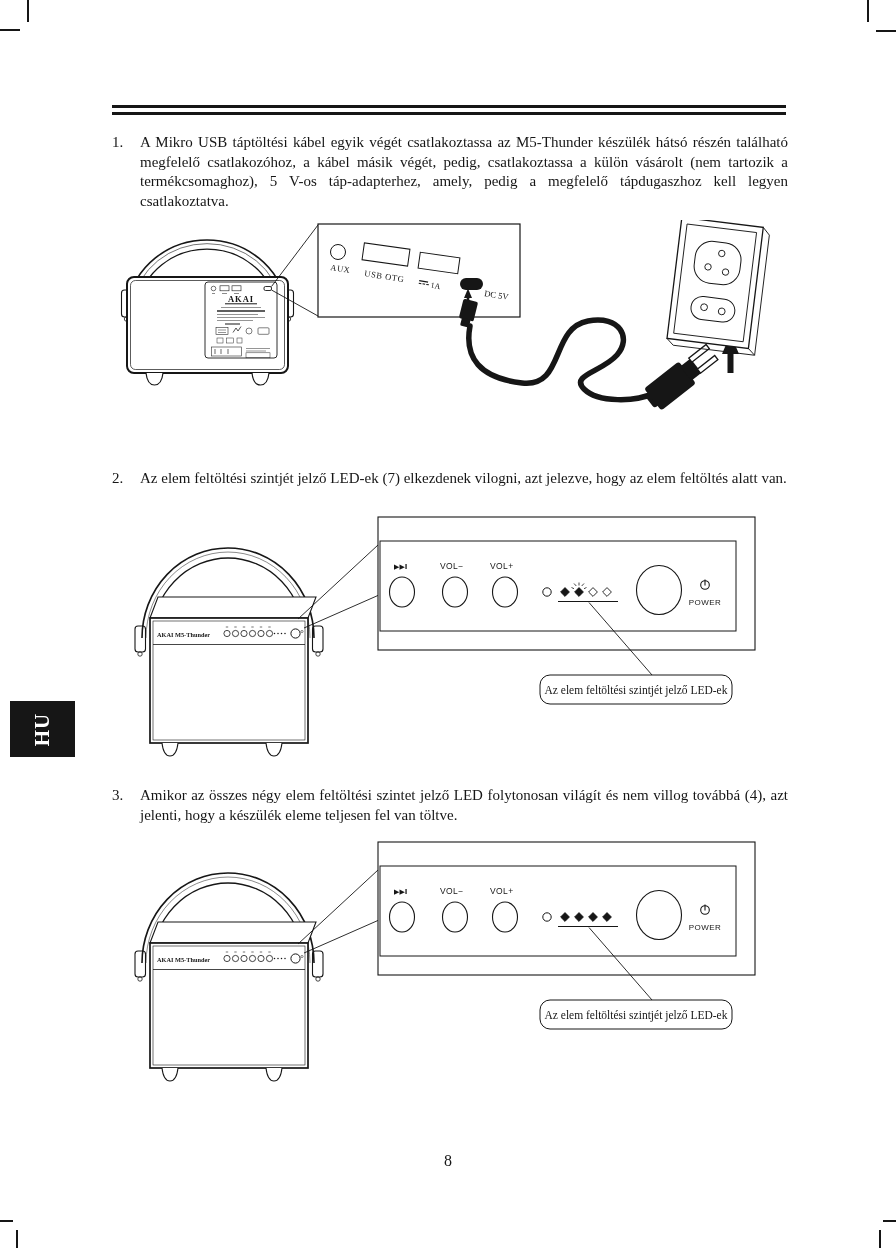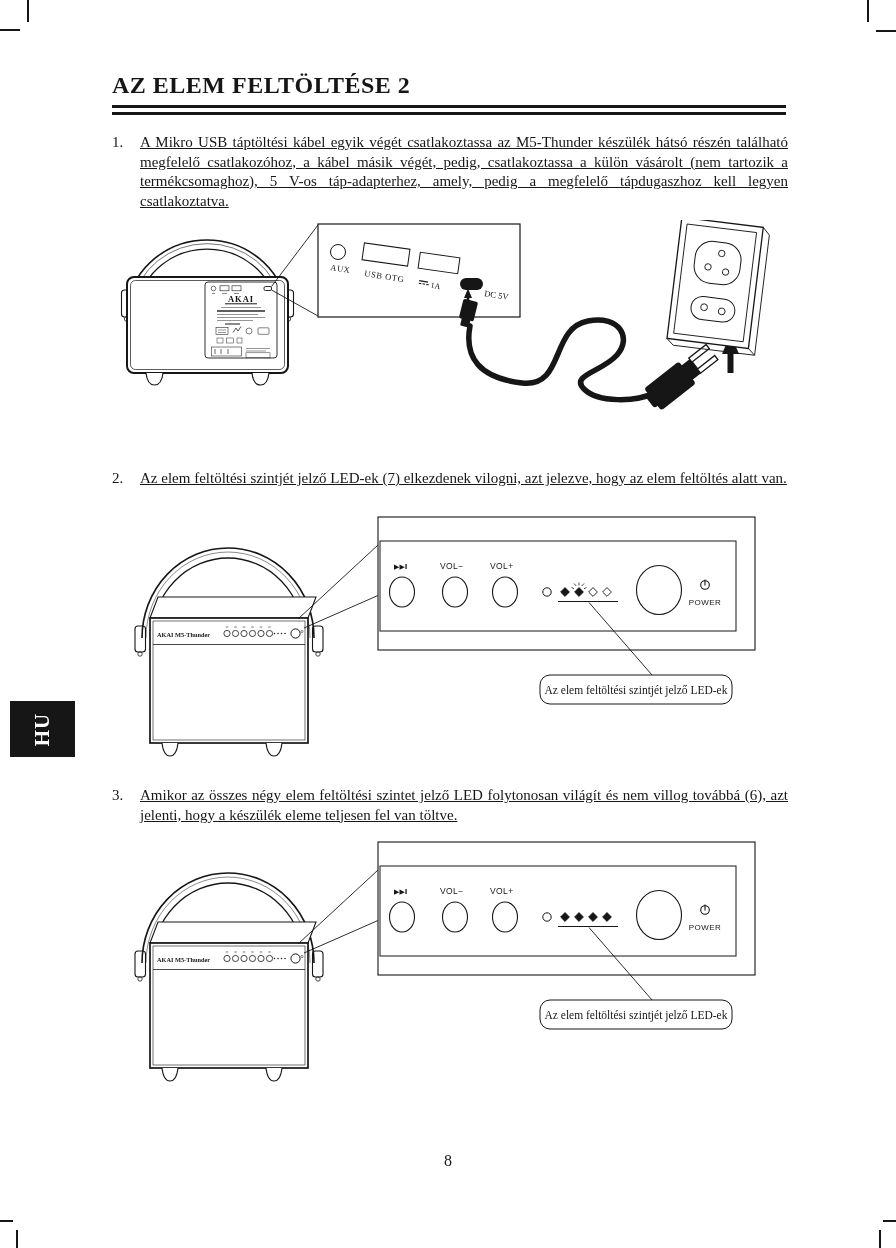--- a/index.html
+++ b/index.html
@@ -3,21 +3,21 @@
 <meta charset="utf-8">
 <style>
   html,body{margin:0;padding:0;background:#888;}
   .page{position:relative;width:896px;height:1248px;background:#fff;overflow:hidden;
         font-family:"Liberation Serif",serif;color:#161616;}
   .crop{position:absolute;background:#161616;}
   .title{position:absolute;left:112px;top:72px;font-size:24px;font-weight:bold;letter-spacing:.5px;white-space:nowrap;}
   .rule{position:absolute;left:112px;width:674px;height:3.4px;background:#161616;}
   .step{position:absolute;left:112px;width:676px;display:flex;font-size:15px;line-height:19.6px;}
   .step-num{width:28px;flex:none;}
-  .step-text{flex:1;text-align:justify;text-decoration:underline;}
+  .step-text{flex:1;text-align:justify;}
   .hu-tab{position:absolute;left:10px;top:701px;width:65px;height:56px;background:#161616;
           display:flex;align-items:center;justify-content:center;}
   .hu-tab span{transform:rotate(-90deg);color:#fff;font-weight:bold;font-size:21px;letter-spacing:1px;}
   .page-num{position:absolute;left:0;top:1152px;width:896px;text-align:center;font-size:16px;}
   svg{position:absolute;}
   svg text{fill:#161616;stroke:none;}
   .lbl-serif{font-family:"Liberation Serif",serif;}
   .lbl-sans{font-family:"Liberation Sans",sans-serif;}
   .lbl-dj{font-family:"DejaVu Sans",sans-serif;}
 </style>
@@ -28,35 +28,34 @@
 
   <div class="crop" style="left:27px;top:0;width:1.5px;height:22px"></div>
   <div class="crop" style="left:0;top:29px;width:20px;height:1.5px"></div>
   <div class="crop" style="left:867px;top:0;width:1.5px;height:22px"></div>
   <div class="crop" style="left:876px;top:30px;width:20px;height:1.5px"></div>
   <div class="crop" style="left:0;top:1220px;width:13px;height:1.5px"></div>
   <div class="crop" style="left:16px;top:1230px;width:1.5px;height:18px"></div>
   <div class="crop" style="left:883px;top:1220px;width:13px;height:1.5px"></div>
   <div class="crop" style="left:879px;top:1230px;width:1.5px;height:18px"></div>
 
-  <div class="title">AZ ELEM FELTÖLTÉSE 2</div>
   <div class="rule" style="top:105px"></div>
   <div class="rule" style="top:112px"></div>
 
   <div class="step" style="top:133px">
     <div class="step-num">1.</div>
     <div class="step-text">A Mikro USB táptöltési kábel egyik végét csatlakoztassa az M5-Thunder készülék hátsó részén található megfelelő  csatlakozóhoz, a kábel másik végét, pedig, csatlakoztassa a külön vásárolt (nem tartozik a termékcsomaghoz), 5 V-os táp-adapterhez, amely, pedig a megfelelő tápdugaszhoz kell legyen csatlakoztatva.</div>
   </div>
   <div class="step" style="top:469px">
     <div class="step-num">2.</div>
     <div class="step-text">Az elem feltöltési szintjét jelző LED-ek (7) elkezdenek vilogni, azt jelezve, hogy az elem feltöltés alatt van.</div>
   </div>
   <div class="step" style="top:786px">
     <div class="step-num">3.</div>
-    <div class="step-text">Amikor az összes négy elem feltöltési szintet jelző LED folytonosan világít és nem villog továbbá (6), azt jelenti, hogy a készülék eleme teljesen fel van töltve.</div>
+    <div class="step-text">Amikor az összes négy elem feltöltési szintet jelző LED folytonosan világít és nem villog továbbá (4), azt jelenti, hogy a készülék eleme teljesen fel van töltve.</div>
   </div>
 
   <svg width="660" height="245" viewBox="0 0 660 245" style="left:118px;top:220px">
     <g fill="none" stroke="#161616">
 
       <g>
         <path d="M10,84 A80,76 0 0 1 168,84" stroke-width="1.6"></path>
         <path d="M14,84 A76,72 0 0 1 164,84" stroke-width="0.6"></path>
         <path d="M20,84 A70,66 0 0 1 158,84" stroke-width="1.3"></path>
         <rect x="3.5" y="70" width="10" height="27" rx="3" stroke-width="1.1"></rect>

